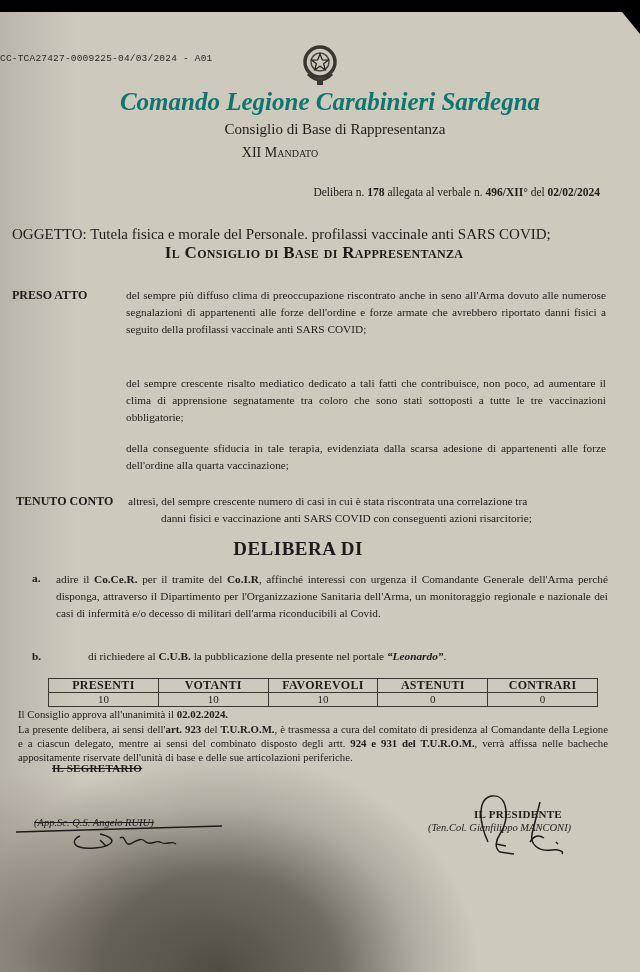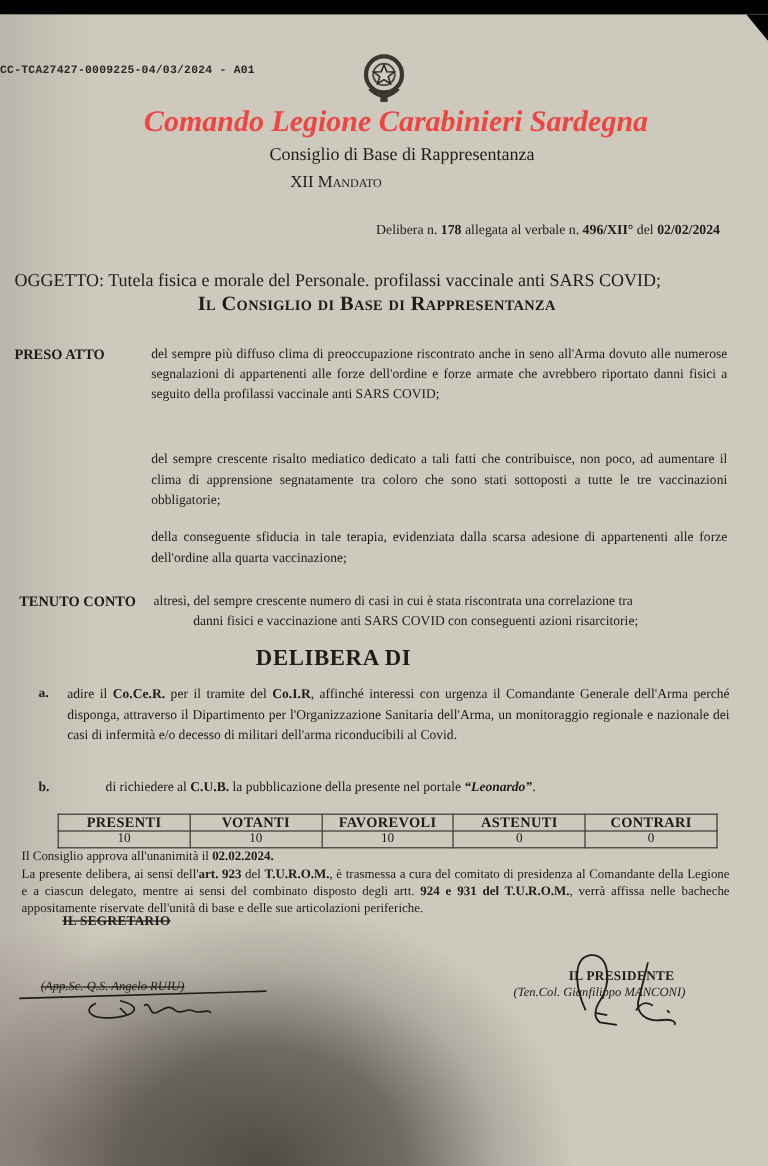--- a/index.html
+++ b/index.html
@@ -17,26 +17,26 @@
       linear-gradient(90deg, rgba(150,145,135,0.35) 0%, rgba(0,0,0,0) 12%),
       #cdc9bd;
   }
   .corner {
     position:absolute; right:0; top:12px; width:0; height:0;
     border-top:22px solid #000; border-left:18px solid transparent;
   }
   .abs { position:absolute; }
   .protocol {
     left:0; top:53px; font-family:"Liberation Mono", monospace; font-size:9.5px;
-    letter-spacing:0.2px; color:#2a2826;font-weight:bold;
+    letter-spacing:0.2px; color:#2a2826;
   }
   .emblem { left:300px; top:42px; width:40px; height:46px; }
   .title {
     left:0; width:640px; top:88px; text-align:center;
-    font-style:italic; font-weight:bold; font-size:25px; color:#ef4444;
+    font-style:italic; font-weight:bold; font-size:25px; color:#0f766e;
     padding-left:20px; box-sizing:border-box;
   }
   .subtitle { left:0; width:640px; top:121px; text-align:center; font-size:15px; padding-left:30px; box-sizing:border-box; }
   .mandato { left:0; width:540px; top:145px; text-align:center; font-size:14px; padding-left:20px; box-sizing:border-box; }
   .mandato .sc { font-variant:small-caps; }
   .delibera-ref { right:40px; top:186px; font-size:11.5px; }
   .delibera-ref b { font-weight:bold; }
   .oggetto { left:12px; top:226px; font-size:15px; }
   .consiglio {
     left:0; width:628px; top:243px; text-align:center; font-size:17px;
@@ -44,21 +44,21 @@
   }
   .label { font-weight:bold; font-size:12px; }
   .para { font-size:11.3px; line-height:17px; text-align:justify; }
   .preso-label { left:12px; top:288px; }
   .p1 { left:126px; top:287px; width:480px; }
   .p2 { left:126px; top:375px; width:480px; }
   .p3 { left:126px; top:440px; width:480px; }
   .tenuto-label { left:16px; top:494px; font-size:12px; }
   .p4 { left:126px; top:493px; width:490px; }
   .p4 .l2 { display:block; padding-left:3px;margin-left:32px; }
-  .delibera-di { left:0; width:556px; top:538px; text-align:center; font-weight:bold; font-size:19px; letter-spacing:0.5px; }
+  .delibera-di { left:0; width:556px; top:538px; text-align:center; font-weight:bold; font-size:19px; letter-spacing:0.5px;padding-left:20px; }
   .item-a-mark { left:32px; top:572px; font-size:11.3px; font-weight:bold; }
   .item-a { left:56px; top:571px; width:552px; }
   .item-b-mark { left:32px; top:650px; font-size:11.3px; font-weight:bold; }
   .item-b { left:88px; top:650px; width:520px; font-size:11.3px; }
   .votes {
     left:48px; top:678px; width:550px; border-collapse:collapse;
     font-size:11px; table-layout:fixed;
   }
   .votes td, .votes th {
     border:1.5px solid #3a3632; text-align:center; padding:0; height:13px; line-height:13px;

